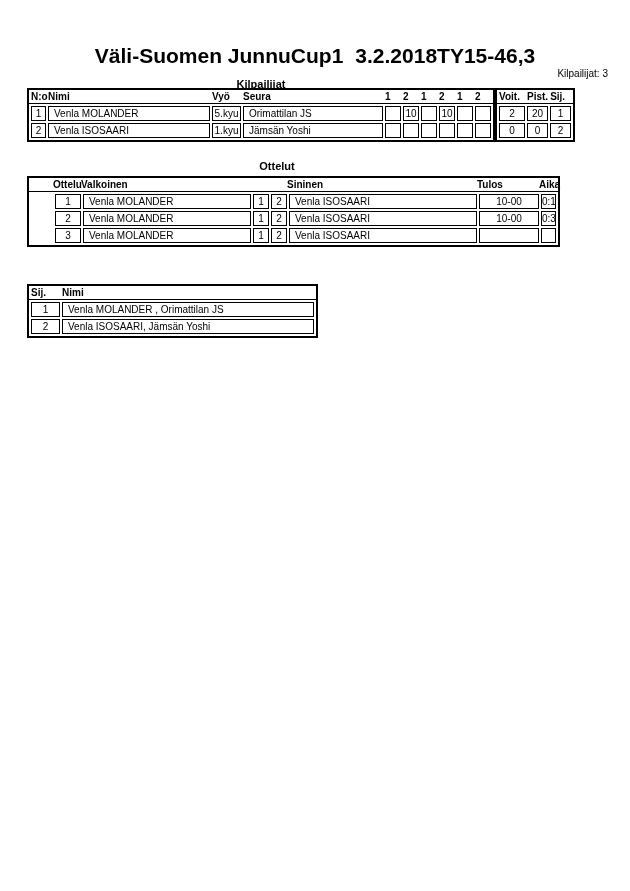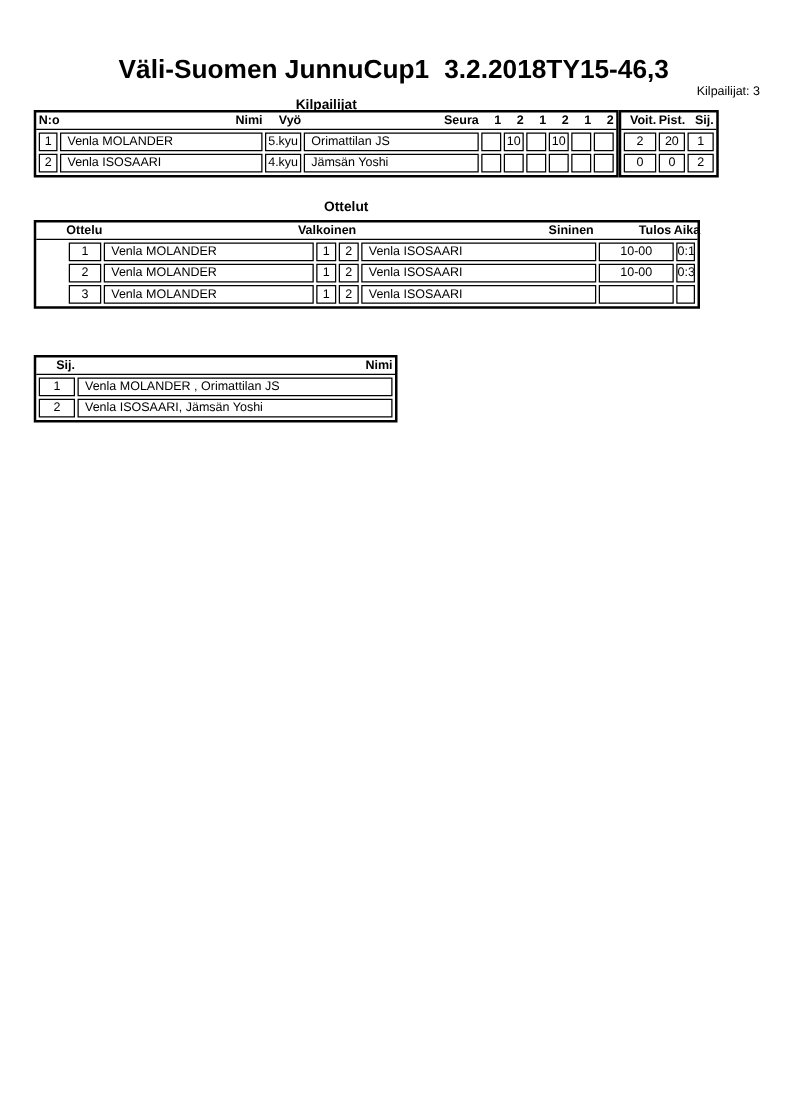--- a/index.html
+++ b/index.html
@@ -70,21 +70,21 @@
   .row { display: grid; column-gap: 2px; }
   .cell {
     border: 1px solid #000000;
     box-sizing: border-box;
     height: 15px;
     line-height: 13px;
     text-align: center;
     white-space: nowrap;
     overflow: hidden;
   }
-  .hcell { text-align: right; white-space: nowrap; }
+  .hcell { text-align: left; white-space: nowrap; }
   .hleft { text-align: left; }
   .cleft { text-align: left; padding-left: 5px; }
 
   
   .g-comp  { grid-template-columns: 15px 162px 29px 140px repeat(6, 1fr); }
   .g-compr { grid-template-columns: 26px 1fr 1fr; }
   .g-match { grid-template-columns: 26px 168px 16px 16px 188px 60px 1fr; padding-left: 24px; }
   .g-res   { grid-template-columns: 29px 1fr; }
 
   .span-wb { grid-column: 2 / 5; }
@@ -128,21 +128,21 @@
         <span class="cell"></span>
         <span class="cell">10</span>
         <span class="cell"></span>
         <span class="cell">10</span>
         <span class="cell"></span>
         <span class="cell"></span>
       </div>
       <div class="row g-comp">
         <span class="cell">2</span>
         <span class="cell cleft">Venla ISOSAARI</span>
-        <span class="cell">4.kyu</span>
+        <span class="cell">1.kyu</span>
         <span class="cell cleft">Jämsän Yoshi</span>
         <span class="cell"></span>
         <span class="cell"></span>
         <span class="cell"></span>
         <span class="cell"></span>
         <span class="cell"></span>
         <span class="cell"></span>
       </div>
     </div>
   </div>

